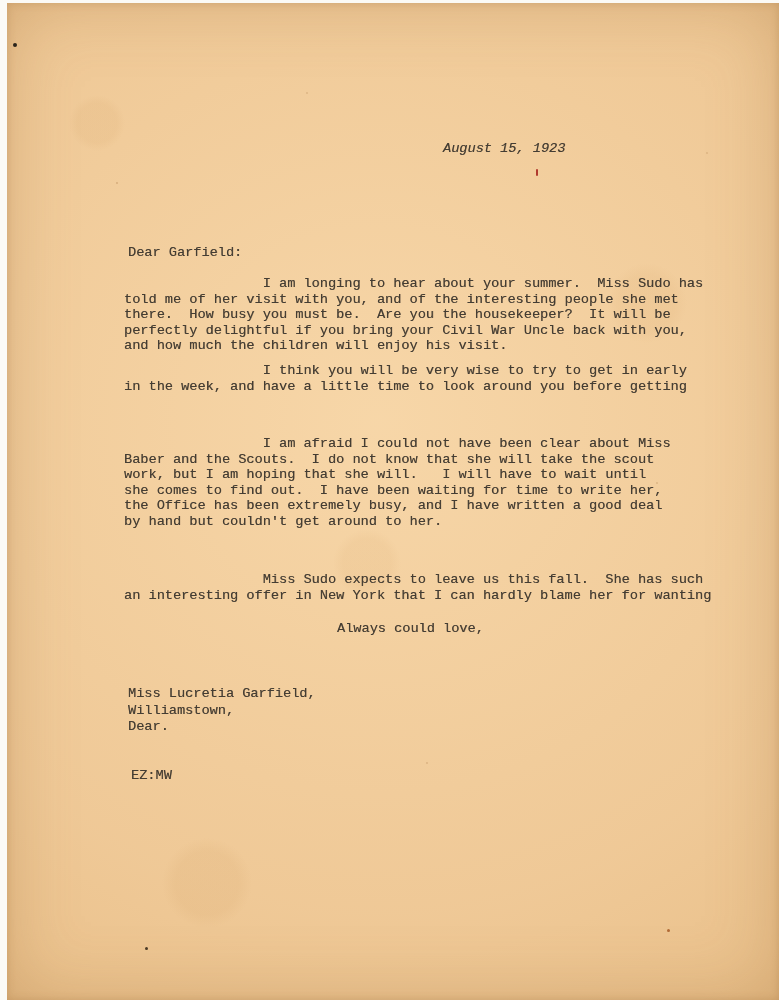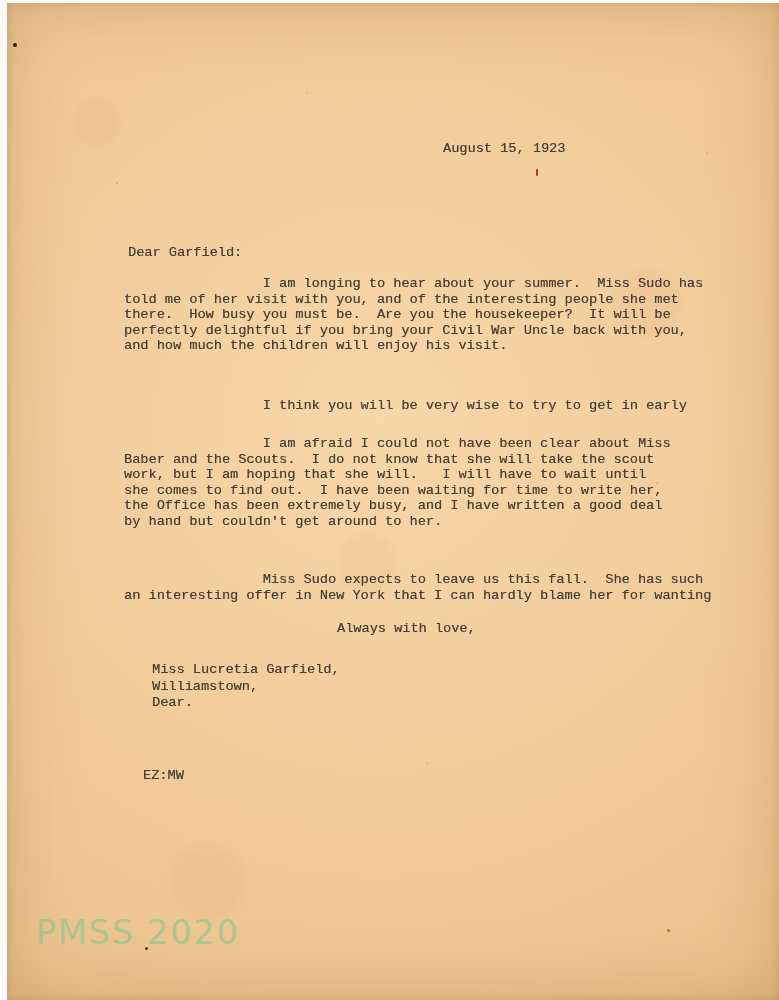--- a/index.html
+++ b/index.html
@@ -67,37 +67,36 @@
   .speck-dark-1  { left: 145px; top: 947px; width: 3px; height: 3px; background: #4a3a26; }
 </style>
 </head>
 <body>
 
 <div class="scan">
   <div class="paper">
     <div class="texture"></div>
   </div>
 
-  <div class="type" style="left:443px; top:141px;">August 15, 1923</div>
+  <div class="type" style="left:443px; top:141px;font-style:italic;">August 15, 1923</div>
 
   <div class="type" style="left:128px; top:245px;">Dear Garfield:</div>
 
   <div class="type" style="left:124px; top:276px;"><div class="tline">                 I am longing to hear about your summer.  Miss Sudo has</div><div class="tline">told me of her visit with you, and of the interesting people she met</div><div class="tline">there.  How busy you must be.  Are you the housekeeper?  It will be</div><div class="tline">perfectly delightful if you bring your Civil War Uncle back with you,</div><div class="tline">and how much the children will enjoy his visit.</div></div>
 
-  <div class="type" style="left:124px; top:398px;"><div class="tline">                 I think you will be very wise to try to get in early</div></div>
+  <div class="type" style="left:124px; top:363px;"><div class="tline">                 I think you will be very wise to try to get in early</div><div class="tline">in the week, and have a little time to look around you before getting</div></div>
 
   <div class="type" style="left:124px; top:436px;"><div class="tline">                 I am afraid I could not have been clear about Miss</div><div class="tline">Baber and the Scouts.  I do not know that she will take the scout</div><div class="tline">work, but I am hoping that she will.   I will have to wait until</div><div class="tline">she comes to find out.  I have been waiting for time to write her,</div><div class="tline">the Office has been extremely busy, and I have written a good deal</div><div class="tline">by hand but couldn't get around to her.</div></div>
 
   <div class="type" style="left:124px; top:572px;"><div class="tline">                 Miss Sudo expects to leave us this fall.  She has such</div><div class="tline">an interesting offer in New York that I can hardly blame her for wanting</div></div>
 
-  <div class="type" style="left:337px; top:621px;">Always with love,</div>
+  <div class="type" style="left:337px; top:621px;">Always could love,</div>
 
-  <div class="type recipient" style="left:128px; top:662px;margin-left:24px;"><div class="tline">Miss Lucretia Garfield,</div><div class="tline">Williamstown,</div><div class="tline">Dear.</div></div>
+  <div class="type recipient" style="left:128px; top:686px;"><div class="tline">Miss Lucretia Garfield,</div><div class="tline">Williamstown,</div><div class="tline">Dear.</div></div>
 
-  <div class="type" style="left:143px; top:768px;">EZ:MW</div>
+  <div class="type" style="left:131px; top:768px;">EZ:MW</div>
 
-  <div class="watermark">PMSS 2020</div>
 
   <div class="speck speck-black-1"></div>
   <div class="speck speck-red-1"></div>
   <div class="speck speck-rust-1"></div>
   <div class="speck speck-dark-1"></div>
 </div>
 
 </body></html>

